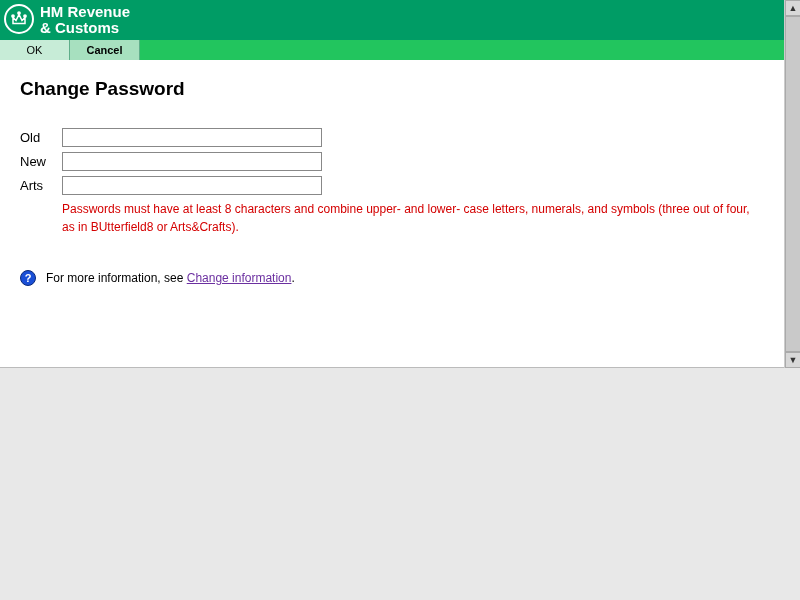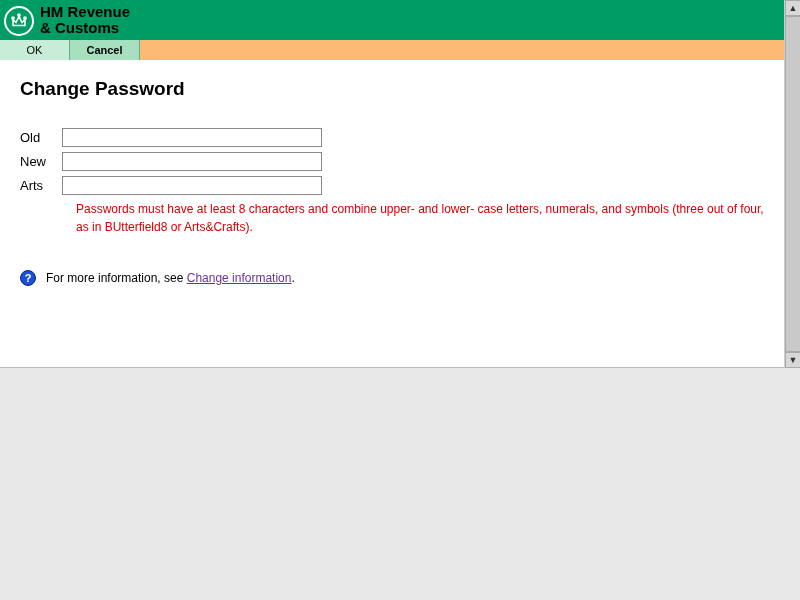--- a/index.html
+++ b/index.html
@@ -12,35 +12,35 @@
   }
   .header {
     background: #009C65;
     height: 40px;
     display: flex;
     align-items: center;
     padding-left: 4px;
   }
   .logo-wrap {
     display: flex;
-    align-items: flex-end;
-    color: #000000;
+    align-items: flex-start;
+    color: #ffffff;
     font-weight: bold;
   }
   .crown-badge {
     width: 30px; height: 30px;
     border: 2px solid #fff;
     border-radius: 50%;
     display: flex; align-items: center; justify-content: center;
     margin-right: 6px;
   }
   .crown-badge svg { display: block; }
   .brand-text { line-height: 1.05; font-size: 15px; }
   .toolbar {
-    background: #fdba74;
+    background: #22c55e;
     height: 20px;
     display: flex;
   }
   .tool-btn {
     width: 70px;
     text-align: center;
     font-size: 11px;
     line-height: 20px;
     cursor: pointer;
     color: #000;
@@ -71,21 +71,21 @@
   .form-row input {
     width: 260px;
     height: 19px;
     border: 1px solid #888;
     font-family: inherit;
     font-size: 12px;
     padding: 0 2px;
   }
   .hint {
     color: #d40000;
-    margin-left: 56px;
+    margin-left: 42px;
     margin-top: 4px;
     line-height: 1.5;
     max-width: 700px;
   }
   .info-row {
     margin-top: 34px;
     display: flex;
     align-items: center;
   }
   .info-icon {

